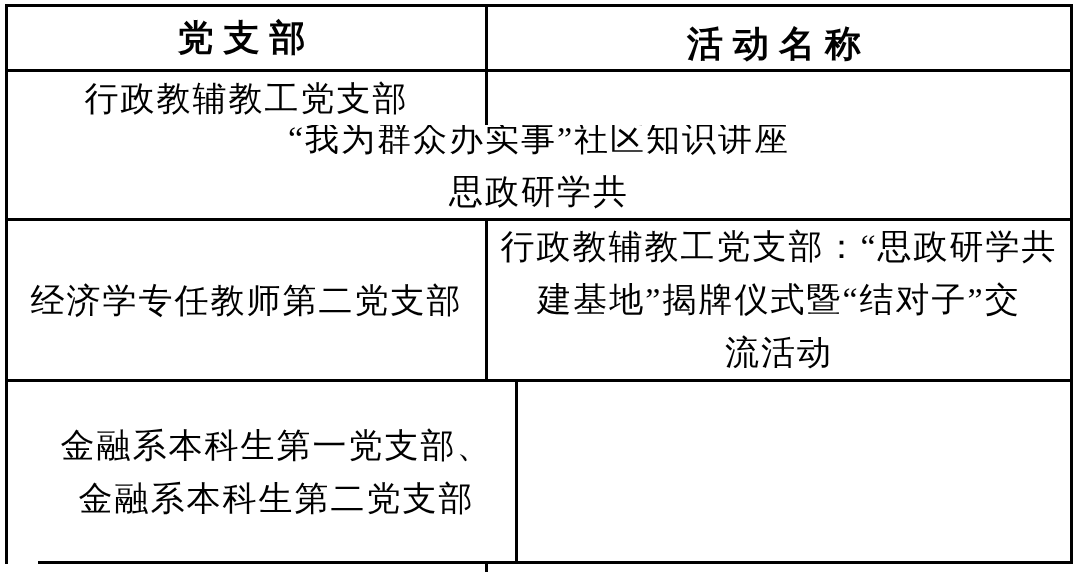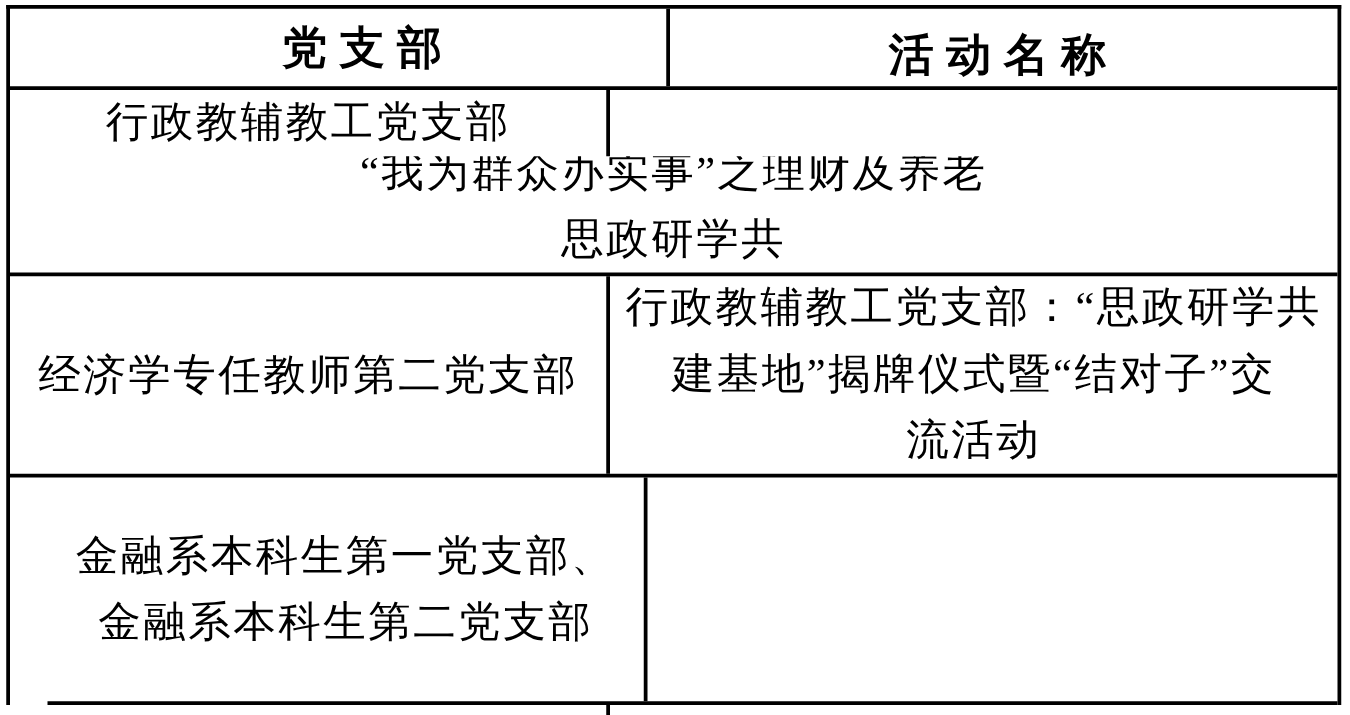--- a/index.html
+++ b/index.html
@@ -38,21 +38,21 @@
     overflow: hidden;
   }
   .cell.branch {
     width: 480px;
     border-right: 3px solid #000000;
   }
   .cell.activity {
     flex: 1;
     justify-content: flex-end;
   }
-  .row.header { height: 62px; padding-left: 48px; }
+  .row.header { height: 62px; }
   .row.r1 { height: 146px; flex-direction: column; }
   .row.r2 { height: 158px; }
   .row.r3 { height: 179px; margin-left: 30px; }
   .header .cell {
     font-family: "Liberation Sans", sans-serif;
     font-weight: 700;
     font-size: 36px;
     letter-spacing: 10px;
   }
   .data-cell {
@@ -88,21 +88,21 @@
       <div class="cell activity">
         <div class="line">活动名称</div>
       </div>
     </div>
 
     <div class="row r1">
       <div class="cell branch data-cell">
         <div class="line">行政教辅教工党支部</div>
       </div>
       <div class="cell activity data-cell">
-        <div class="line">“我为群众办实事”之理财及养老</div>
+        <div class="line">“我为群众办实事”社区知识讲座</div>
         <div class="line">思政研学共</div>
       </div>
     </div>
 
     <div class="row r2">
       <div class="cell branch data-cell">
         <div class="line">经济学专任教师第二党支部</div>
       </div>
       <div class="cell activity data-cell">
         <div class="line">行政教辅教工党支部：“思政研学共</div>

